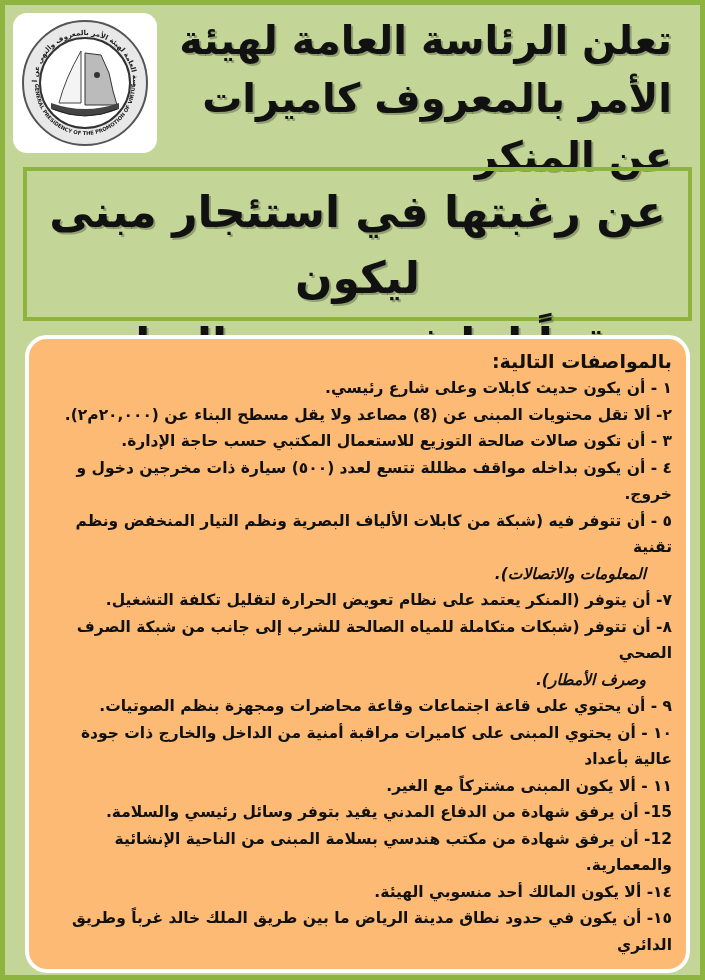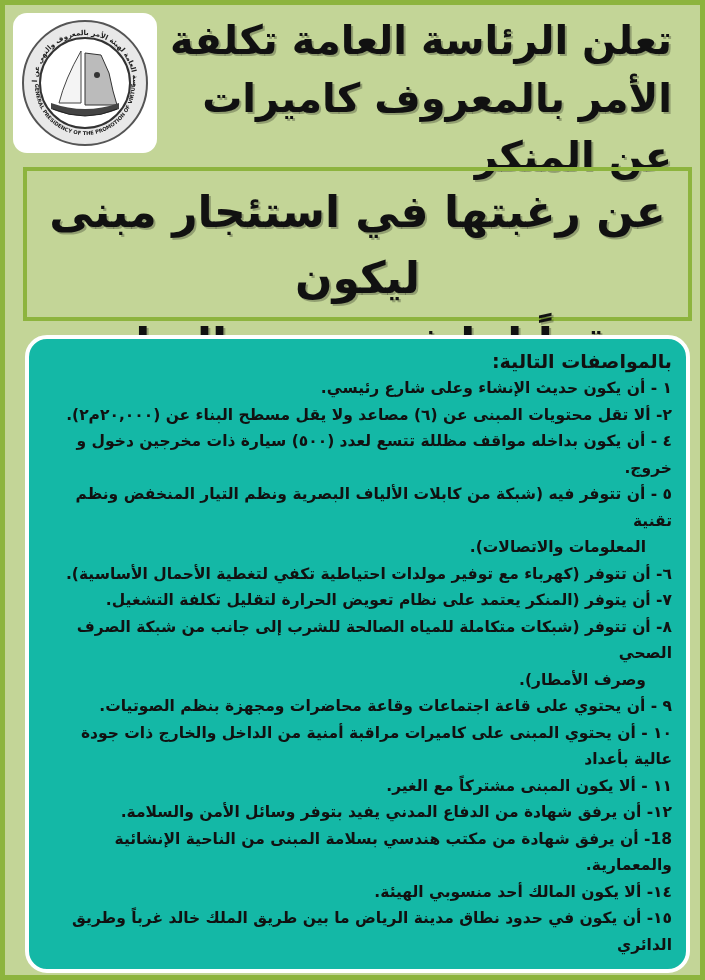--- a/index.html
+++ b/index.html
@@ -31,28 +31,28 @@
     position: absolute; left: 18px; top: 162px; width: 669px; height: 154px;
     box-sizing: border-box; border: 4px solid #8db43e;
     direction: rtl; text-align: center;
     font-weight: bold; font-size: 44px; line-height: 66px; color: #111;
     padding-top: 8px;
     text-shadow: 2px 2px 0 rgba(0,0,0,0.25);
   }
   .content {
     position: absolute; left: 20px; top: 330px; width: 665px; height: 638px;
     box-sizing: border-box; border: 4px solid #ffffff; border-radius: 22px;
-    background: #14b8a6;
+    background: #fdba74;
     direction: rtl; text-align: right;
     padding: 8px 14px 0 14px;
     color: #111; font-weight: bold; font-size: 15.5px; line-height: 26.5px;
   }
   .spec-heading { font-size: 19px; line-height: 28px; }
   .spec-item { padding-right: 0; }
-  .spec-item.wrap .cont { display: block; padding-right: 26px; }
+  .spec-item.wrap .cont { display: block; padding-right: 26px; font-style: italic; }
 </style>
 </head>
 <body>
 
 <div class="frame">
 
   <div class="logo-box">
     <svg viewBox="0 0 128 128">
       <circle cx="64" cy="64" r="62" fill="#e8e8e8" stroke="#555" stroke-width="2"></circle>
       <circle cx="64" cy="64" r="45" fill="#ffffff" stroke="#333" stroke-width="2"></circle>
@@ -66,42 +66,42 @@
       </text>
       <path d="M 60 32 Q 44 60 38 84 L 60 84 Z" fill="#f4f4f4" stroke="#444" stroke-width="1"></path>
       <path d="M 64 34 L 80 36 L 88 54 L 92 72 L 96 86 L 64 86 Z" fill="#bbb" stroke="#333" stroke-width="1"></path>
       <circle cx="76" cy="56" r="3" fill="#333"></circle>
       <path d="M 30 84 Q 64 96 98 84 L 98 90 Q 64 104 30 90 Z" fill="#444"></path>
       <path d="M 32 90 Q 64 104 96 90" fill="none" stroke="#222" stroke-width="1"></path>
     </svg>
   </div>
 
   <div class="title">
-    <div>تعلن الرئاسة العامة تكلفة</div>
+    <div>تعلن الرئاسة العامة لهيئة</div>
     <div>الأمر بالمعروف كاميرات عن المنكر</div>
   </div>
 
   <div class="subject-box">
     <div>عن رغبتها في استئجار مبنى ليكون</div>
     <div>مقراً لها في مدينة الرياض</div>
   </div>
 
   <div class="content">
     <div class="spec-heading">بالمواصفات التالية:</div>
 
-    <div class="spec-item"><span>١ -</span> <span>أن يكون حديث الإنشاء وعلى شارع رئيسي.</span></div>
-    <div class="spec-item"><span>٢-</span> <span>ألا تقل محتويات المبنى عن (٦) مصاعد ولا يقل مسطح البناء عن (٢٠,٠٠٠م٢).</span></div>
+    <div class="spec-item"><span>١ -</span> <span>أن يكون حديث كابلات وعلى شارع رئيسي.</span></div>
+    <div class="spec-item"><span>٢-</span> <span>ألا تقل محتويات المبنى عن (8) مصاعد ولا يقل مسطح البناء عن (٢٠,٠٠٠م٢).</span></div>
+    <div class="spec-item"><span>٣ -</span> <span>أن تكون صالات صالحة التوزيع للاستعمال المكتبي حسب حاجة الإدارة.</span></div>
     <div class="spec-item"><span>٤ -</span> <span>أن يكون بداخله مواقف مظللة تتسع لعدد (٥٠٠) سيارة ذات مخرجين دخول و خروج.</span></div>
     <div class="spec-item wrap"><span>٥ -</span> <span>أن تتوفر فيه (شبكة من كابلات الألياف البصرية ونظم التيار المنخفض ونظم تقنية</span><span class="cont">المعلومات والاتصالات).</span></div>
-    <div class="spec-item"><span>٦-</span> <span>أن تتوفر (كهرباء مع توفير مولدات احتياطية تكفي لتغطية الأحمال الأساسية).</span></div>
     <div class="spec-item"><span>٧-</span> <span>أن يتوفر (المنكر يعتمد على نظام تعويض الحرارة لتقليل تكلفة التشغيل.</span></div>
     <div class="spec-item wrap"><span>٨-</span> <span>أن تتوفر (شبكات متكاملة للمياه الصالحة للشرب إلى جانب من شبكة الصرف الصحي</span><span class="cont">وصرف الأمطار).</span></div>
     <div class="spec-item"><span>٩ -</span> <span>أن يحتوي على قاعة اجتماعات وقاعة محاضرات ومجهزة بنظم الصوتيات.</span></div>
     <div class="spec-item wrap"><span>١٠ -</span> <span>أن يحتوي المبنى على كاميرات مراقبة أمنية من الداخل والخارج ذات جودة عالية بأعداد</span></div>
     <div class="spec-item"><span>١١ -</span> <span>ألا يكون المبنى مشتركاً مع الغير.</span></div>
-    <div class="spec-item"><span>١٢-</span> <span>أن يرفق شهادة من الدفاع المدني يفيد بتوفر وسائل الأمن والسلامة.</span></div>
-    <div class="spec-item"><span>18-</span> <span>أن يرفق شهادة من مكتب هندسي بسلامة المبنى من الناحية الإنشائية والمعمارية.</span></div>
+    <div class="spec-item"><span>15-</span> <span>أن يرفق شهادة من الدفاع المدني يفيد بتوفر وسائل رئيسي والسلامة.</span></div>
+    <div class="spec-item"><span>12-</span> <span>أن يرفق شهادة من مكتب هندسي بسلامة المبنى من الناحية الإنشائية والمعمارية.</span></div>
     <div class="spec-item"><span>١٤-</span> <span>ألا يكون المالك أحد منسوبي الهيئة.</span></div>
     <div class="spec-item wrap"><span>١٥-</span> <span>أن يكون في حدود نطاق مدينة الرياض ما بين طريق الملك خالد غرباً وطريق الدائري</span></div>
 
   </div>
 
 </div>
 
 </body></html>

